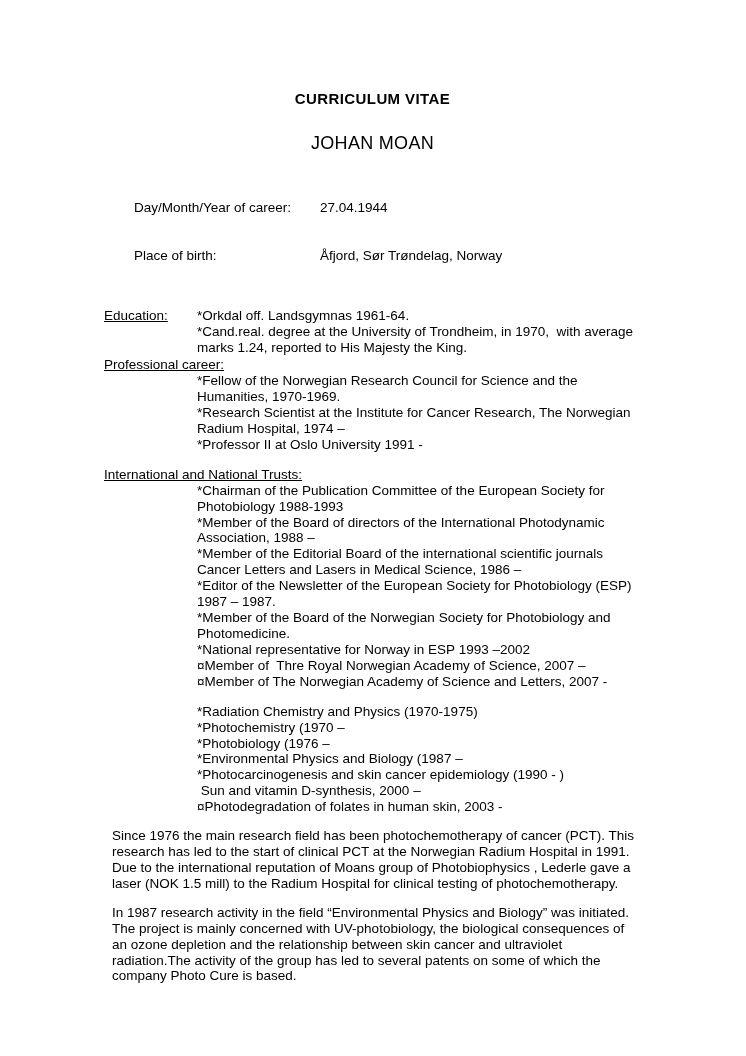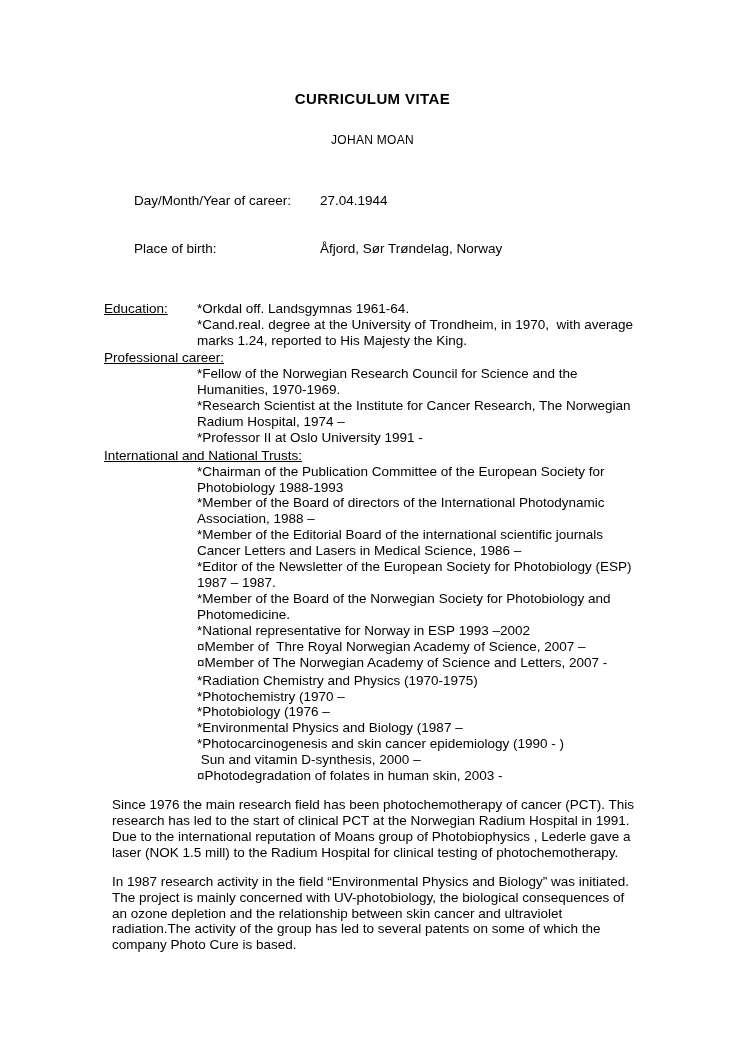--- a/index.html
+++ b/index.html
@@ -30,37 +30,37 @@
   .doc-title {
     text-align: center;
     font-weight: bold;
     font-size: 15px;
     letter-spacing: 0.4px;
     margin: 0;
   }
   .person-name {
     text-align: center;
     font-weight: normal;
-    font-size: 12px;
+    font-size: 18px;
     letter-spacing: 0.3px;
     margin: 25px 0 0 0;
   }
   .birth-block {
     margin-top: 30px;
   }
   .birth-row {
     white-space: pre-wrap;
   }
   .birth-label {
     display: inline-block;
     width: 186px;
     vertical-align: top;
   }
   .section {
-    margin-top: 2px;
+    margin-top: 14px;
   }
   .section.first-section {
     margin-top: 29px;
   }
   .section.no-gap {
     margin-top: 1px;
   }
   .section-label {
     text-decoration: underline;
   }

